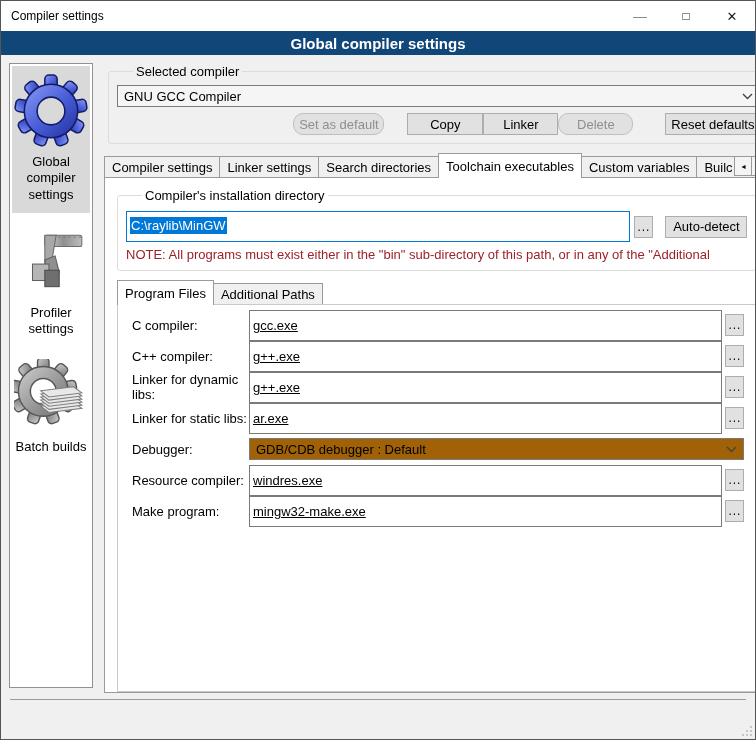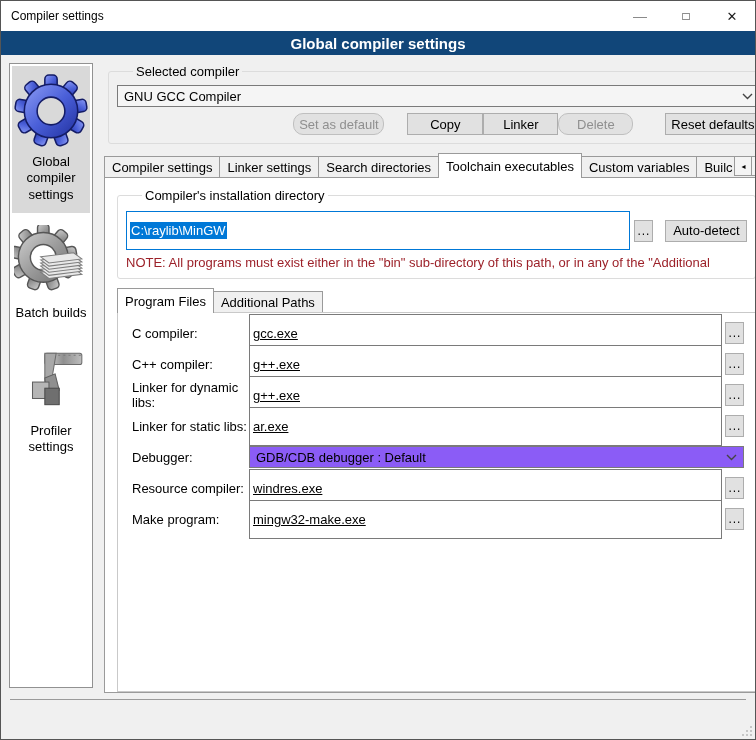--- a/index.html
+++ b/index.html
@@ -53,36 +53,36 @@
   .tab.active { height:25px; background:#fff; margin-bottom:-1px; z-index:3; position:relative; }
   .tab.clipped { width:40px; overflow:hidden; padding-right:0; border-right:none; }
   .tabscroll { display:flex; margin-left:0; margin-bottom:1px; }
   .tabscroll .sbtn { width:18px; height:20px; background:#f4f4f4; border:1px solid #9a9a9a;
     display:flex; align-items:center; justify-content:center; font-size:8px; color:#000; margin-left:-1px; }
   
   .tabpage { background:#fff; border:1px solid #9a9a9a; height:516px; padding:10px 12px 0 12px;
     display:flex; flex-direction:column; position:relative; z-index:1; }
   .grp-install { border-color:#e0e0e0; }
   .install-row { display:flex; align-items:center; margin-top:2px; }
-  .textinput { height:39px; border:1px solid #7a7a7a; background:#fff; font-size:13px;
-    display:flex; align-items:center; padding:0 3px; overflow:hidden; white-space:nowrap; }
+  .textinput { height:31px; border:1px solid #7a7a7a; background:#fff; font-size:13px;
+    display:flex; align-items:flex-end; padding:7px 3px; overflow:hidden; white-space:nowrap; }
   .textinput.focused { border:1px solid #0078d7; }
   .textinput .selected { background:#0078d7; color:#fff; padding:1px 1px; }
   .install-row .textinput { flex:1; }
   .browse { width:19px; flex:none; margin-left:4px; font-size:12px; letter-spacing:1px; }
   .autodetect { width:82px; flex:none; margin-left:12px; }
   .note { font-size:13px; color:#9c2129; margin-top:5px; white-space:nowrap; overflow:hidden; }
   
   .subtabs { display:flex; align-items:flex-end; margin-top:9px; position:relative; z-index:2; }
   .subpanel { background:#fff; border:1px solid #c9c9c9; height:395px; padding:9px 11px 0 14px; }
   .frow { display:flex; align-items:center; height:22px; margin-bottom:9px; }
   .frow .flabel { width:117px; flex:none; font-size:13px; color:#000; }
   .frow .textinput { flex:1;text-decoration:underline; }
   .frow .browse { margin-left:3px; }
-  .frow .combo { flex:1; background:#8b5cf6; }
+  .frow .combo { flex:1; background:#a16207; }
   
   .divider { border-top:1px solid #9a9a9a; margin:0 9px; }
   .footer { display:flex; justify-content:flex-end; align-items:center; padding:11px 13px 0 0; gap:14px; }
   .footer .btn { width:51px;margin-top:48px; }
   .grip { position:absolute; right:3px; bottom:3px; }
 </style>
 </head>
 <body>
 
 <svg width="0" height="0" style="position:absolute">
@@ -135,45 +135,45 @@
     <div class="sidebar">
       <div class="side-item selected">
         <svg class="icon" viewBox="0 0 72 72">
           <use href="#gearshape" fill="url(#bluegear)" stroke="#141c66" stroke-width="1.5"></use>
           <circle cx="36" cy="36" r="13.5" fill="var(--hole)" stroke="#141c66" stroke-width="1.5"></circle>
         </svg>
         <div class="lbl">Global compiler settings</div>
       </div>
       <div class="side-item">
         <svg class="icon" viewBox="0 0 72 72">
+          <rect x="30" y="10" width="36" height="11" rx="2" fill="url(#metal)" stroke="#6b6b6b"></rect>
+          <path d="M33 12 L66 12" stroke="#7a7a7a" stroke-width="1" stroke-dasharray="2 3"></path>
+          <polygon points="30,10 41,10 37,34 30,38" fill="#a8a8a8" stroke="#6b6b6b"></polygon>
+          <polygon points="30,34 40,30 44,46 32,52" fill="#8f8f8f" stroke="#5f5f5f"></polygon>
+          <rect x="18" y="38" width="16" height="16" fill="#b5b5b5" stroke="#5f5f5f"></rect>
+          <rect x="30" y="44" width="14" height="16" fill="#6f6f6f" stroke="#4a4a4a"></rect>
+        </svg>
+        <div class="lbl">Profiler settings</div>
+      </div>
+      <div class="side-item">
+        <svg class="icon" viewBox="0 0 72 72">
           <g transform="translate(-5 -2) scale(0.93)">
             <use href="#gearshape" fill="url(#graygear)" stroke="#565656" stroke-width="1.5"></use>
             <circle cx="36" cy="36" r="13.5" fill="var(--hole)" stroke="#565656" stroke-width="1.5"></circle>
           </g>
           <g stroke="#7d7d7d" fill="#e8e8e8">
             <polygon points="26,46 58,42 66,48 34,52"></polygon>
             <polygon points="26,43 58,39 66,45 34,49"></polygon>
             <polygon points="26,40 58,36 66,42 34,46"></polygon>
             <polygon points="26,37 58,33 66,39 34,43"></polygon>
             <polygon points="26,34 58,30 66,36 34,40"></polygon>
             <polygon points="26,31 58,27 66,33 34,37"></polygon>
           </g>
         </svg>
         <div class="lbl">Batch builds</div>
-      </div>
-      <div class="side-item">
-        <svg class="icon" viewBox="0 0 72 72">
-          <rect x="30" y="10" width="36" height="11" rx="2" fill="url(#metal)" stroke="#6b6b6b"></rect>
-          <path d="M33 12 L66 12" stroke="#7a7a7a" stroke-width="1" stroke-dasharray="2 3"></path>
-          <polygon points="30,10 41,10 37,34 30,38" fill="#a8a8a8" stroke="#6b6b6b"></polygon>
-          <polygon points="30,34 40,30 44,46 32,52" fill="#8f8f8f" stroke="#5f5f5f"></polygon>
-          <rect x="18" y="38" width="16" height="16" fill="#b5b5b5" stroke="#5f5f5f"></rect>
-          <rect x="30" y="44" width="14" height="16" fill="#6f6f6f" stroke="#4a4a4a"></rect>
-        </svg>
-        <div class="lbl">Profiler settings</div>
       </div>
     </div>
 
     <div class="main">
       <fieldset class="groupbox grp-selected">
         <legend>Selected compiler</legend>
         <div class="combo">
           <span class="ctext">GNU GCC Compiler</span>
           <svg width="11" height="7">
               <polyline points="1,1 5.5,5.5 10,1" fill="none" stroke="#444" stroke-width="1.4"></polyline>

